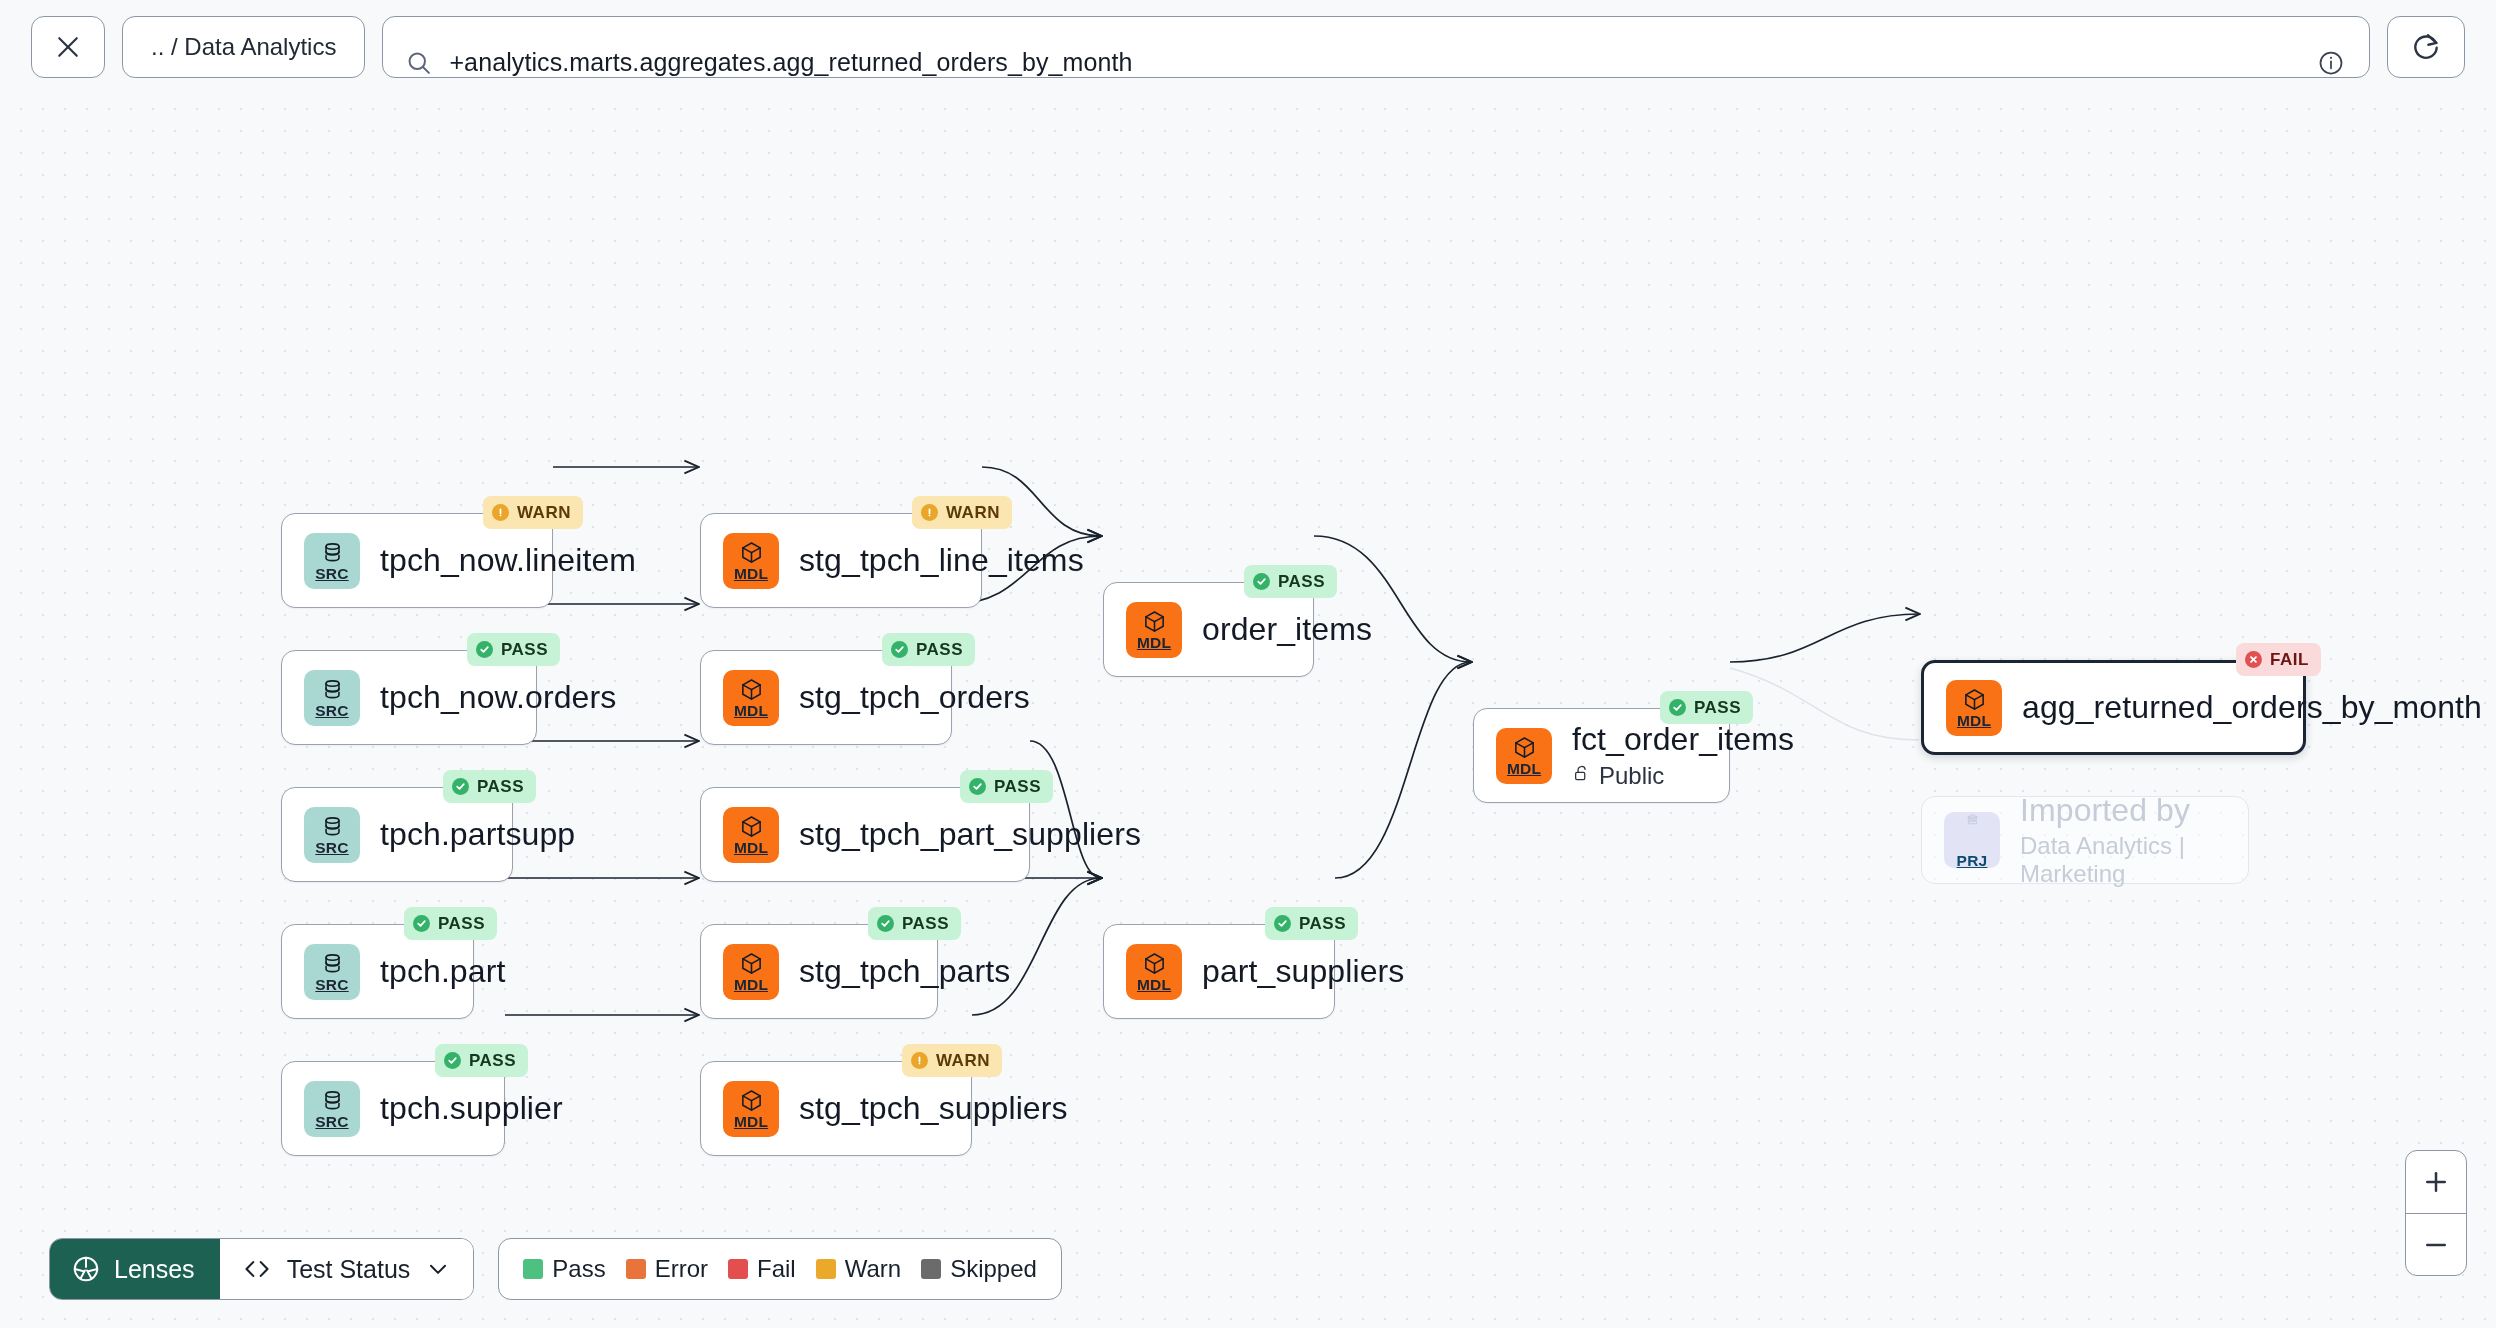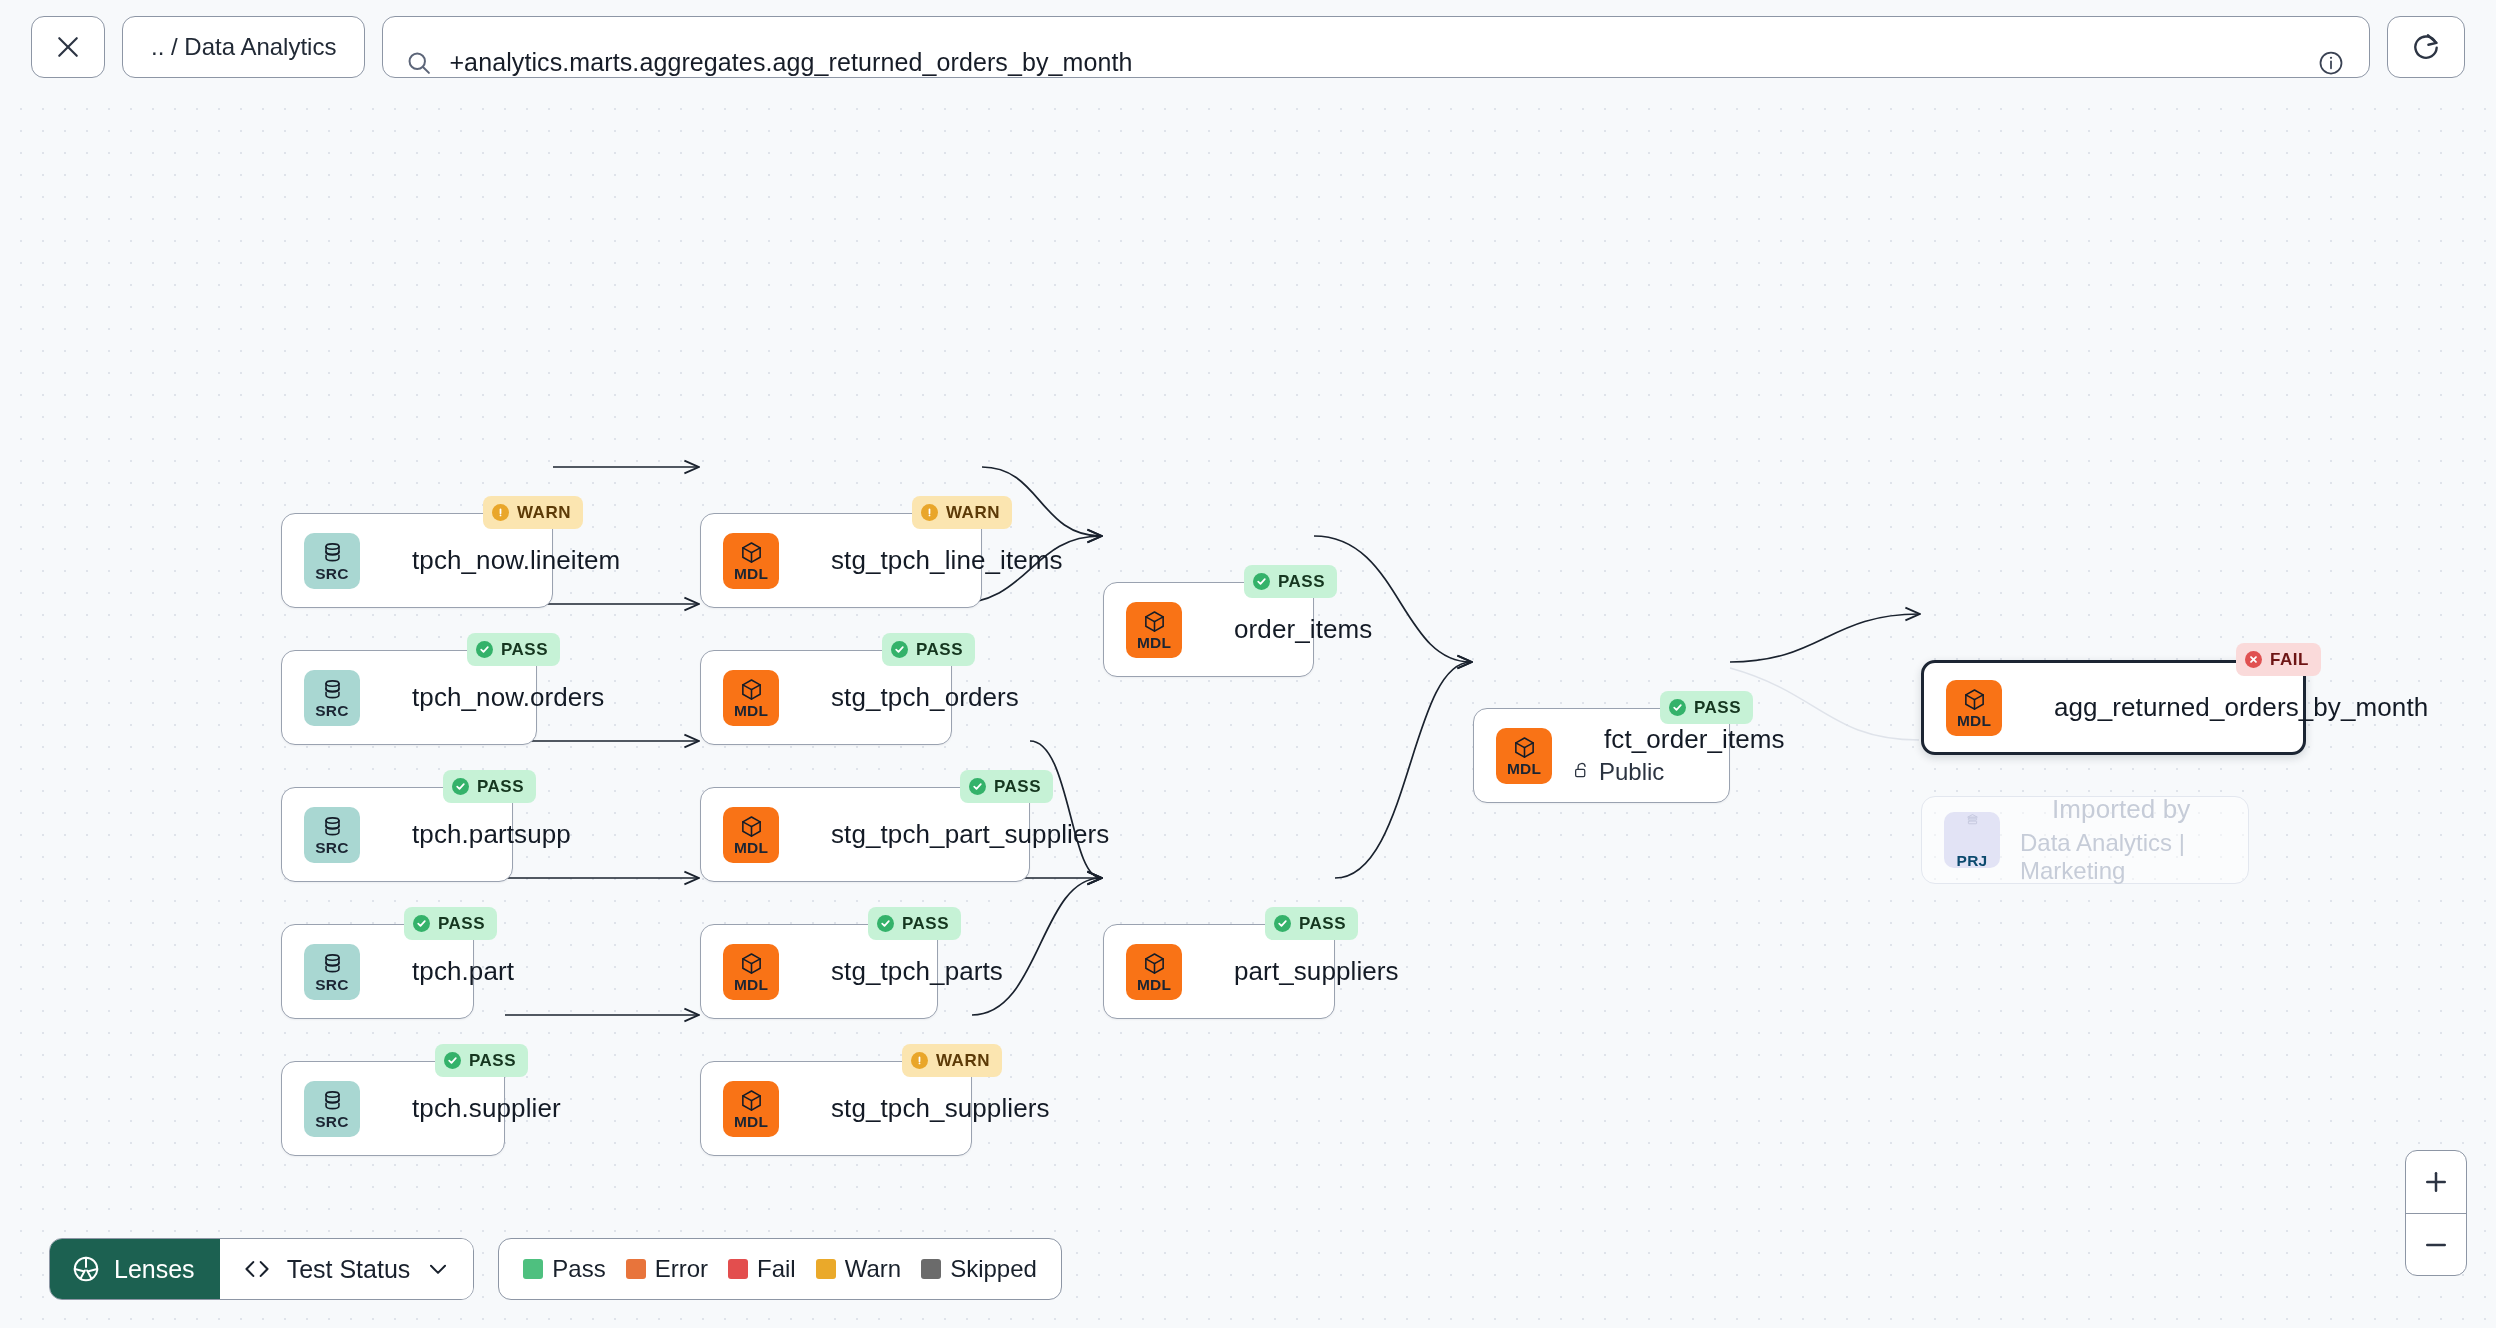--- a/index.html
+++ b/index.html
@@ -94,31 +94,31 @@
   .type-badge {
     width: 56px; height: 56px;
     border-radius: 10px;
     display: flex; flex-direction: column;
     align-items: center; justify-content: center;
     flex: 0 0 56px;
     gap: 1px;
   }
   .type-badge .tb-label {
     font-size: 15.5px; font-weight: 600;
-    color: #1b2533; letter-spacing: .2px; line-height: 1;
+    color: #1b2533; letter-spacing: .2px; line-height: 1; text-decoration: underline;
   }
   .badge-src { background: #a9d7d2; }
   .badge-mdl { background: #f97316; }
   .badge-prj { background: #e2e3f5; }
   .ghost .type-badge .tb-label { color: #0c4a6e; margin-top: 25px; }
 
   .node-body { display: flex; flex-direction: column; justify-content: center; gap: 4px; min-width: 0; }
   .node-title {
-    font-size: 26px; color: #131a25; line-height: 1.15;
-    white-space: nowrap; letter-spacing: .1px; margin-left: 32px;
+    font-size: 32px; color: #131a25; line-height: 1.15;
+    white-space: nowrap; letter-spacing: .1px;
   }
   .ghost .node-title, .ghost .node-sub-text { color: #c6ccd8; }
   .node-sub {
     display: flex; align-items: center; gap: 8px;
   }
   .node-sub-text { font-size: 24px; color: #2b3340; }
 
   
   .pill {
     position: absolute;

